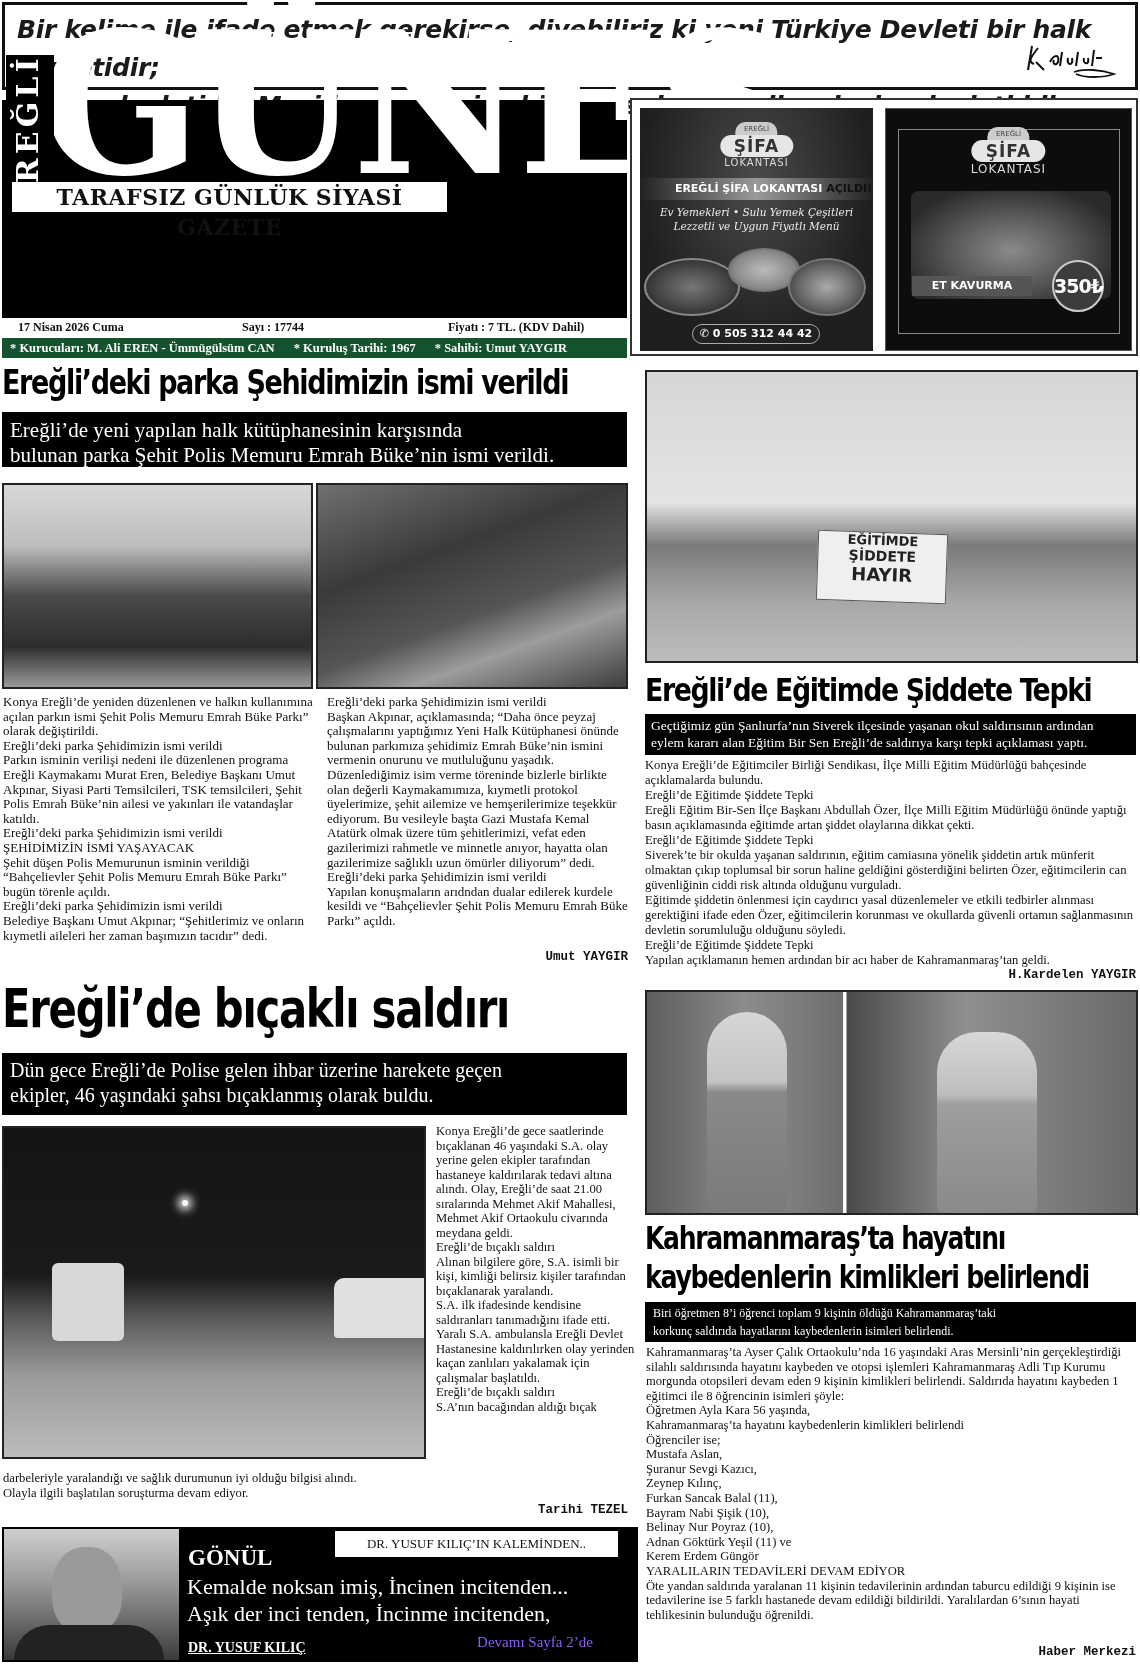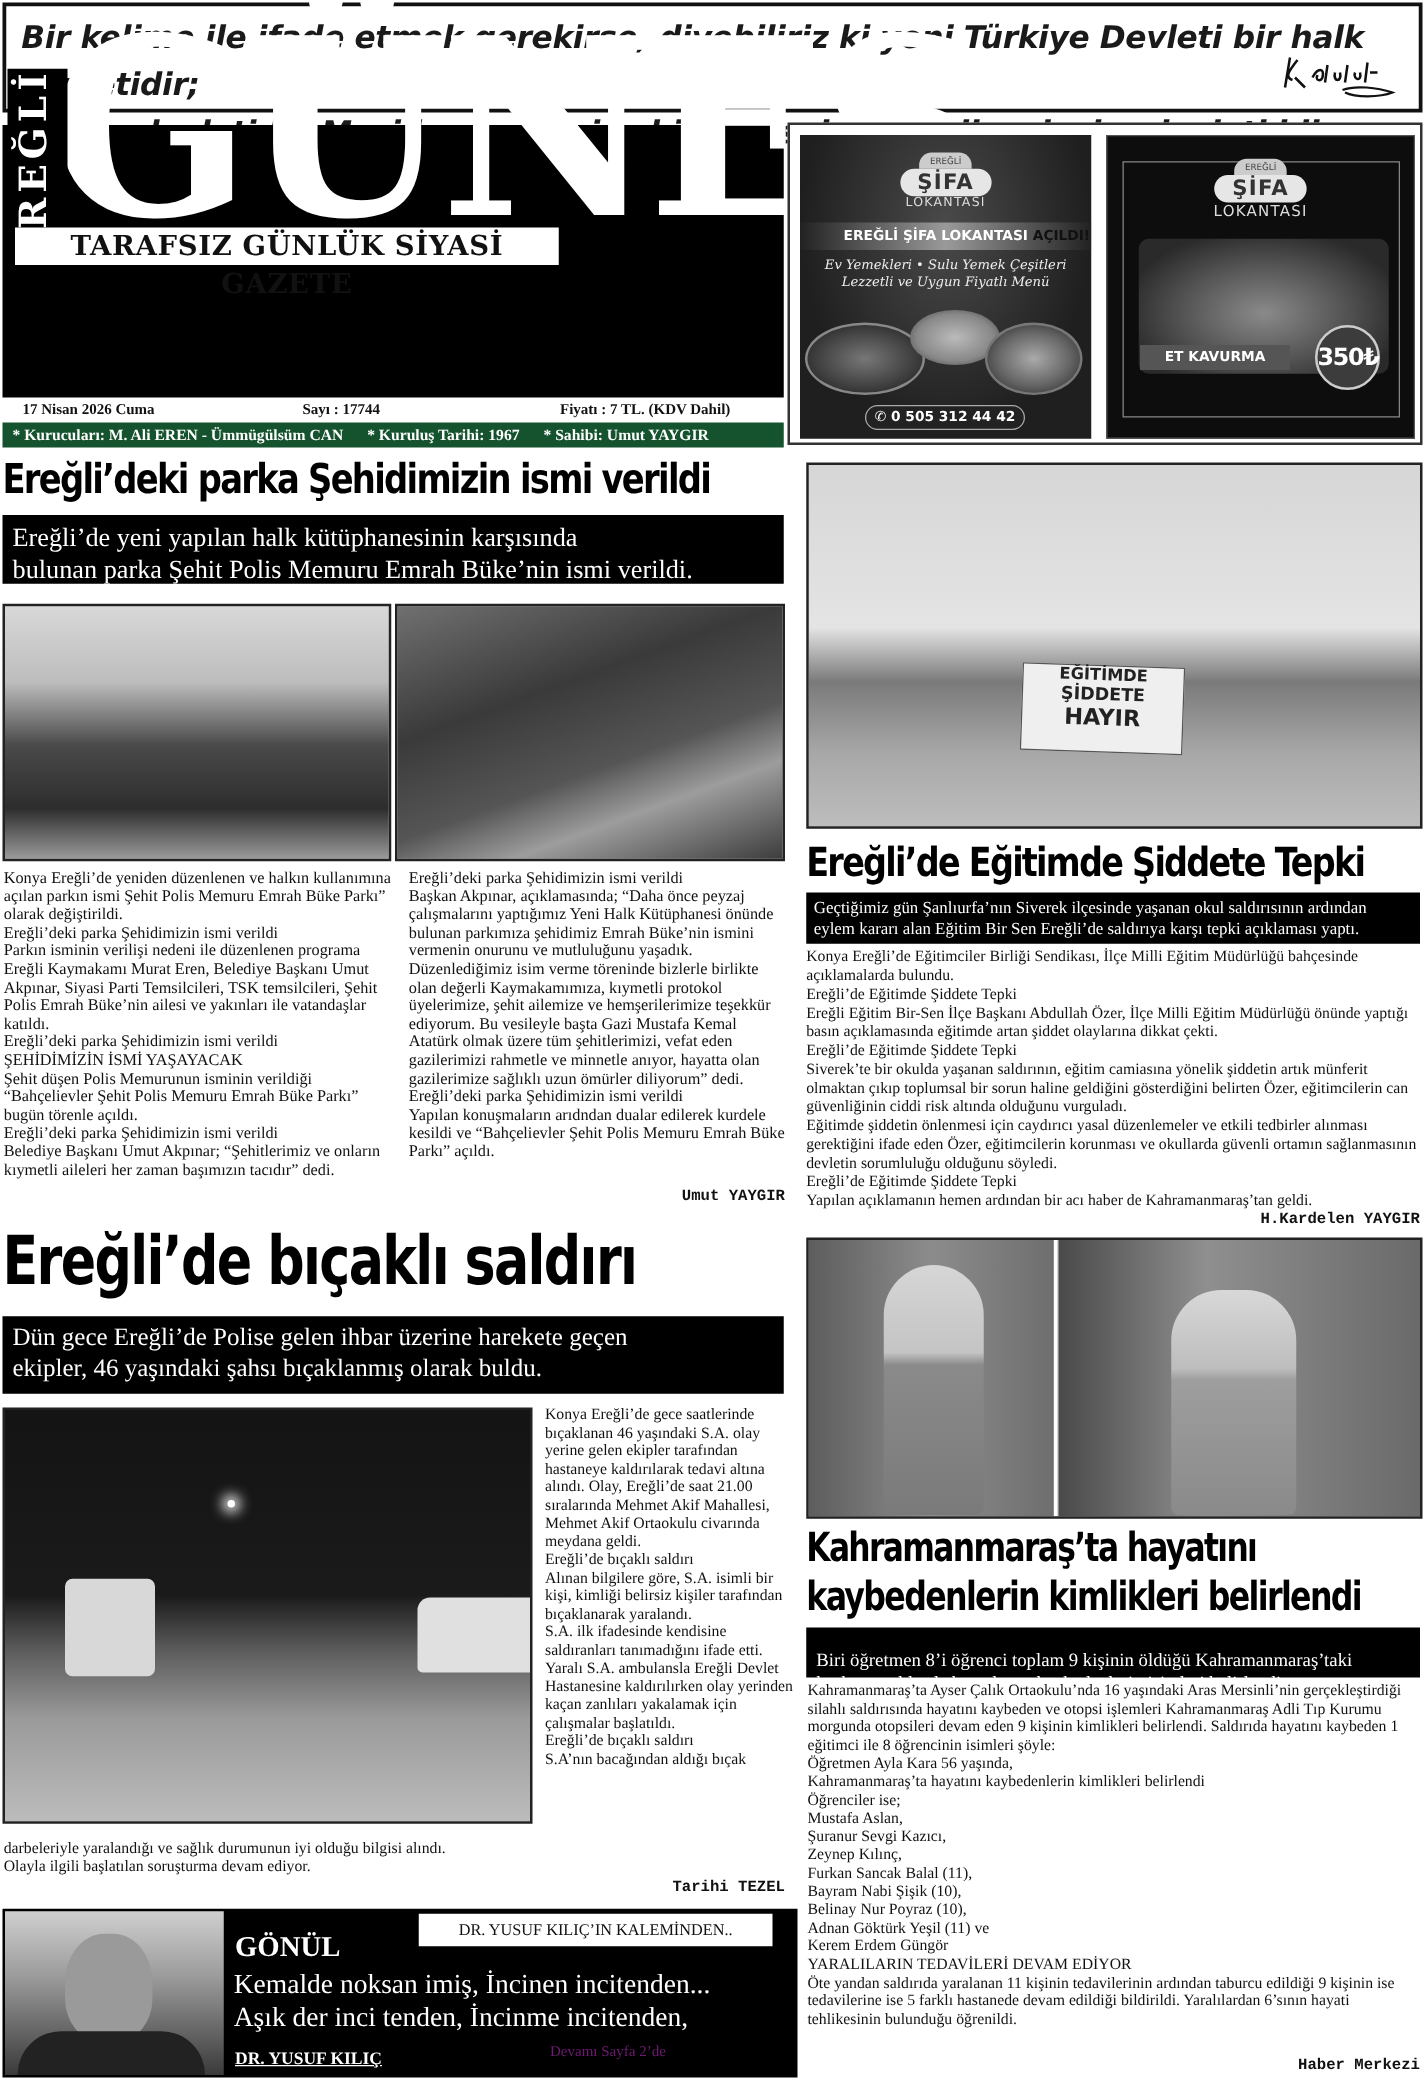--- a/index.html
+++ b/index.html
@@ -195,29 +195,29 @@
   <div class="abs" style="left:48px;top:18px;width:70px;height:86px;background:#9a9a9a;border-radius:45% 45% 40% 40%"></div>
   <div class="abs" style="left:10px;top:96px;width:150px;height:35px;background:#222;border-radius:40px 40px 0 0"></div>
 </div>
 <div class="abs" style="left:335px;top:1531px;width:283px;height:26px;background:#fff;font-family:'Liberation Serif',serif;font-size:13px;line-height:26px;text-align:center;color:#111">DR. YUSUF KILIÇ’IN KALEMİNDEN..</div>
 <div class="abs" style="left:188px;top:1544px;color:#fff;font-family:'Liberation Serif',serif;font-weight:bold;font-size:23px;line-height:28px">GÖNÜL</div>
 <div class="abs" style="left:187px;top:1573px;color:#fff;font-family:'Liberation Serif',serif;font-size:22px;line-height:27px;white-space:nowrap">
   <div>Kemalde noksan imiş, İncinen incitenden...</div>
   <div>Aşık der inci tenden, İncinme incitenden,</div>
 </div>
 <div class="abs" style="left:188px;top:1640px;color:#fff;font-family:'Liberation Serif',serif;font-weight:bold;font-size:14px;text-decoration:underline">DR. YUSUF KILIÇ</div>
-<div class="abs" style="left:440px;top:1634px;width:190px;text-align:left;color:#701a75;font-family:'Liberation Serif',serif;font-size:12px">Devamı Sayfa 2’de</div>
+<div class="abs" style="left:440px;top:1634px;width:190px;text-align:center;color:#8b5cf6;font-family:'Liberation Serif',serif;font-size:15px">Devamı Sayfa 2’de</div>
 
 <div class="abs photo" style="left:645px;top:990px;width:493px;height:225px;background:linear-gradient(90deg,#5d5d5d 0%,#8c8c8c 20%,#6e6e6e 40%,#fff 40.2%,#fff 40.6%,#4a4a4a 41%,#8f8f8f 65%,#6a6a6a 100%)">
   <div class="abs" style="left:60px;top:20px;width:80px;height:200px;background:linear-gradient(180deg,#d6d6d6 0%,#c4c4c4 35%,#8a8a8a 40%,#7a7a7a 100%);border-radius:40px 40px 6px 6px"></div>
   <div class="abs" style="left:290px;top:40px;width:100px;height:180px;background:linear-gradient(180deg,#d8d8d8 0%,#bdbdbd 35%,#9e9e9e 40%,#8a8a8a 100%);border-radius:40px 40px 6px 6px"></div>
 </div>
 <div class="abs hl" style="left:645px;top:1218px;font-size:32px;line-height:40px;transform:scaleX(0.87)">Kahramanmaraş’ta hayatını</div>
 <div class="abs hl" style="left:645px;top:1257px;font-size:32px;line-height:40px;transform:scaleX(0.88)">kaybedenlerin kimlikleri belirlendi</div>
-<div class="abs deck" style="left:645px;top:1302px;width:491px;height:40px;padding:18px 8px;font-size:15px;line-height:18px">
+<div class="abs deck" style="left:645px;top:1302px;width:491px;height:40px;padding:2px 8px;font-size:12px;line-height:18px">
   <div>Biri öğretmen 8’i öğrenci toplam 9 kişinin öldüğü Kahramanmaraş’taki</div>
   <div>korkunç saldırıda hayatlarını kaybedenlerin isimleri belirlendi.</div>
 </div>
 <div class="abs col-text" style="left:646px;top:1345px;width:490px;font-size:12.6px;line-height:14.6px">
   <p>Kahramanmaraş’ta Ayser Çalık Ortaokulu’nda 16 yaşındaki Aras Mersinli’nin gerçekleştirdiği silahlı saldırısında hayatını kaybeden ve otopsi işlemleri Kahramanmaraş Adli Tıp Kurumu morgunda otopsileri devam eden 9 kişinin kimlikleri belirlendi. Saldırıda hayatını kaybeden 1 eğitimci ile 8 öğrencinin isimleri şöyle:</p>
   <p>Öğretmen Ayla Kara 56 yaşında,</p>
   <p>Kahramanmaraş’ta hayatını kaybedenlerin kimlikleri belirlendi</p>
   <p>Öğrenciler ise;</p>
   <p>Mustafa Aslan,</p>
   <p>Şuranur Sevgi Kazıcı,</p>

